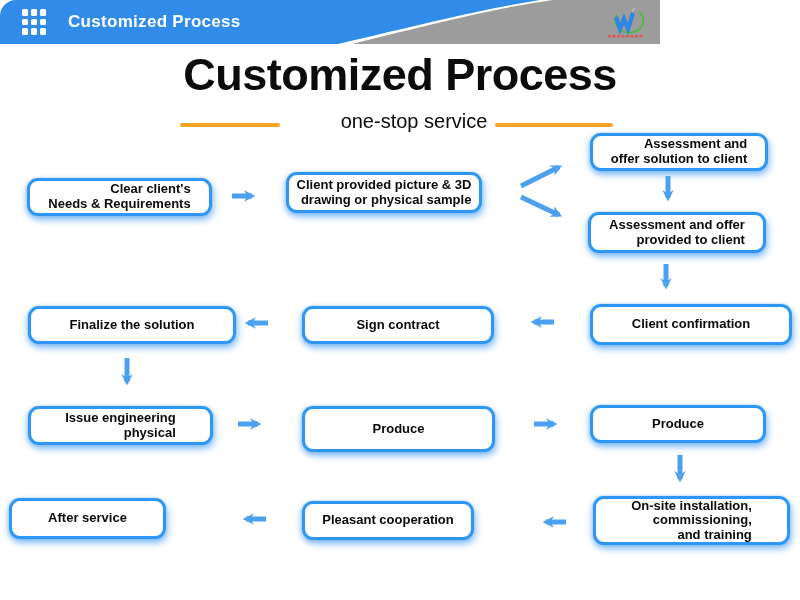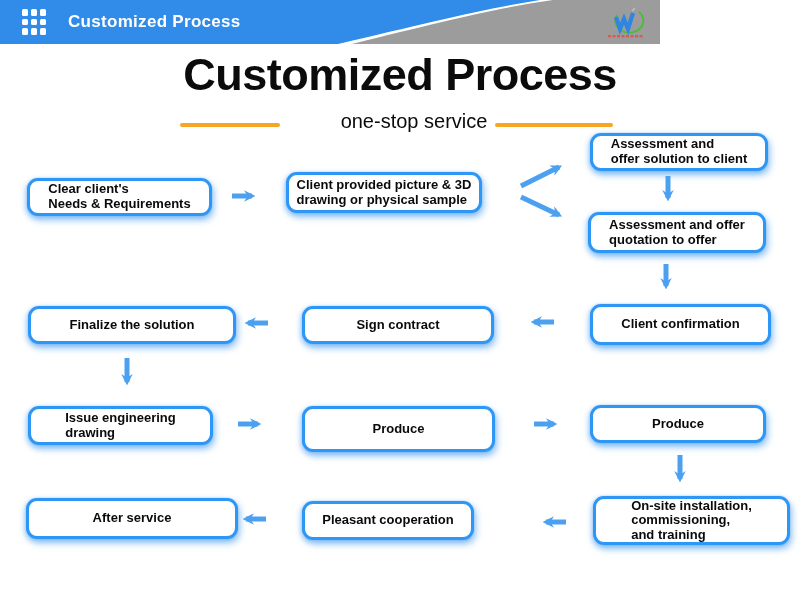--- a/index.html
+++ b/index.html
@@ -1,18 +1,19 @@
 <!DOCTYPE html>
 <html><head>
 <meta charset="utf-8">
 <style>
   html,body{margin:0;padding:0;background:#fff;}
   .slide{
     position:relative;width:800px;height:600px;overflow:hidden;background:#fff;
     font-family:"Liberation Sans",sans-serif;
+    border-radius:16px;
   }
   
   .header{position:absolute;left:0;top:0;width:800px;height:44px;}
   .header svg.bg{position:absolute;left:0;top:0;width:800px;height:44px;}
   .grid-icon{
     position:absolute;left:22px;top:9px;width:24px;height:26px;
     display:grid;grid-template-columns:repeat(3,1fr);grid-template-rows:repeat(3,1fr);gap:3px;
   }
   .grid-icon span{background:#fff;border-radius:1.5px;}
   .header-title{
@@ -30,21 +31,21 @@
     font-size:20px;font-weight:normal;color:#0b0b0b;margin-left:24px;
   }
   .orange-line{position:absolute;height:3.5px;background:#F6A623;border-radius:2px;top:123px;}
   .orange-line.left{left:180px;width:100px;}
   .orange-line.right{left:495px;width:118px;}
   
   .box{
     position:absolute;box-sizing:border-box;background:#fff;
     border:3px solid #2E96F5;border-radius:11px;
     display:flex;align-items:center;justify-content:center;
-    text-align:left;font-weight:bold;font-size:13px;line-height:1.12;
+    text-align:right;font-weight:bold;font-size:13px;line-height:1.12;
     white-space:pre-line;color:#0a0a0a;
     box-shadow:2px 4px 7px rgba(80,160,242,.6),-2px 2px 5px rgba(80,160,242,.35),0 0 2px rgba(80,160,242,.4);
   }
   .arrows{position:absolute;left:0;top:0;width:800px;height:600px;pointer-events:none;}
 </style>
 </head>
 <body>
 
 <div class="slide">
 
@@ -87,33 +88,33 @@
   <div class="subtitle">one-stop service</div>
   <div class="orange-line right"></div>
 
   <div class="box" style="left:27px;top:178px;width:185px;height:38px">Clear client's
 Needs &amp; Requirements</div>
   <div class="box" style="left:286px;top:172px;width:196px;height:41px">Client provided picture &amp; 3D
 drawing or physical sample</div>
   <div class="box" style="left:590px;top:133px;width:178px;height:38px">Assessment and
 offer solution to client</div>
   <div class="box" style="left:588px;top:212px;width:178px;height:41px">Assessment and offer
-quotation to offer</div>
-  <div class="box" style="left:590px;top:304px;width:181px;height:41px">Client confirmation</div>
+provided to client</div>
+  <div class="box" style="left:590px;top:304px;width:202px;height:41px">Client confirmation</div>
   <div class="box" style="left:302px;top:306px;width:192px;height:38px">Sign contract</div>
   <div class="box" style="left:28px;top:306px;width:208px;height:38px">Finalize the solution</div>
   <div class="box" style="left:28px;top:406px;width:185px;height:39px">Issue engineering
-drawing</div>
+physical</div>
   <div class="box" style="left:302px;top:406px;width:193px;height:46px">Produce</div>
   <div class="box" style="left:590px;top:405px;width:176px;height:38px">Produce</div>
   <div class="box" style="left:593px;top:496px;width:197px;height:49px">On-site installation,
 commissioning,
 and training</div>
   <div class="box" style="left:302px;top:501px;width:172px;height:39px">Pleasant cooperation</div>
-  <div class="box" style="left:26px;top:498px;width:212px;height:41px">After service</div>
+  <div class="box" style="left:9px;top:498px;width:157px;height:41px">After service</div>
 
   <svg class="arrows" viewBox="0 0 800 600">
     <defs>
       <marker id="ah" viewBox="0 0 10 10" refX="7" refY="5" markerWidth="2.3" markerHeight="2.3" orient="auto-start-reverse" markerUnits="strokeWidth">
         <path d="M0,0 L10,5 L0,10 L3.2,5 Z" fill="#4CA0F0"></path>
       </marker>
     </defs>
     <g stroke="#4CA0F0" stroke-width="5" fill="none">
       <line x1="232" y1="196" x2="252" y2="196" marker-end="url(#ah)"></line>
       <line x1="521" y1="186" x2="559" y2="167" marker-end="url(#ah)"></line>

